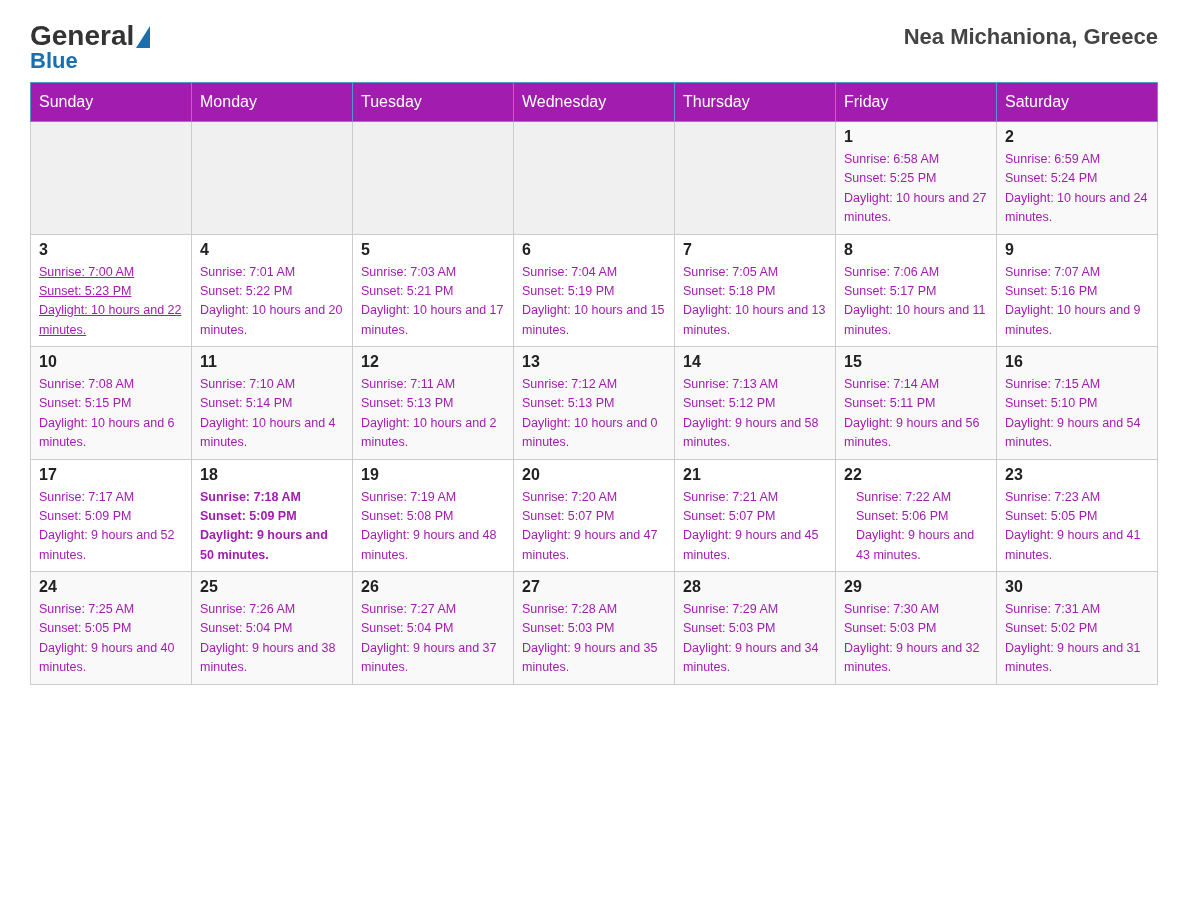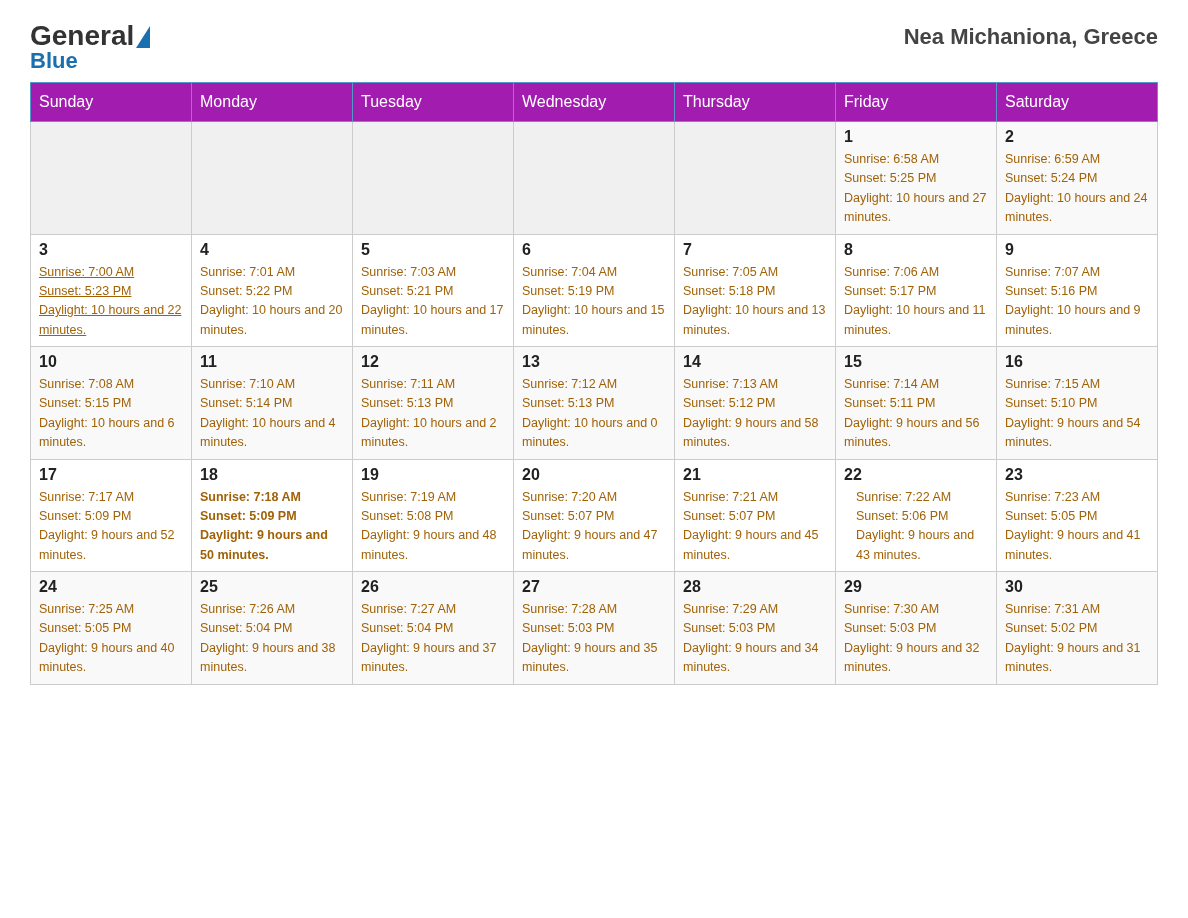--- a/index.html
+++ b/index.html
@@ -90,21 +90,21 @@
     }
     .day-num {
       font-size: 16px;
       font-weight: bold;
       color: #222;
       display: block;
       margin-bottom: 4px;
     }
     .day-info {
       font-size: 12.5px;
-      color: #a16207;
+      color: #a21caf;
       line-height: 1.55;
     }
     .empty-cell {
       background: #f0f0f0 !important;
     }
     .row-divider td {
       border-top: 2px solid #1a6faf;
     }
   </style>
 </head>

